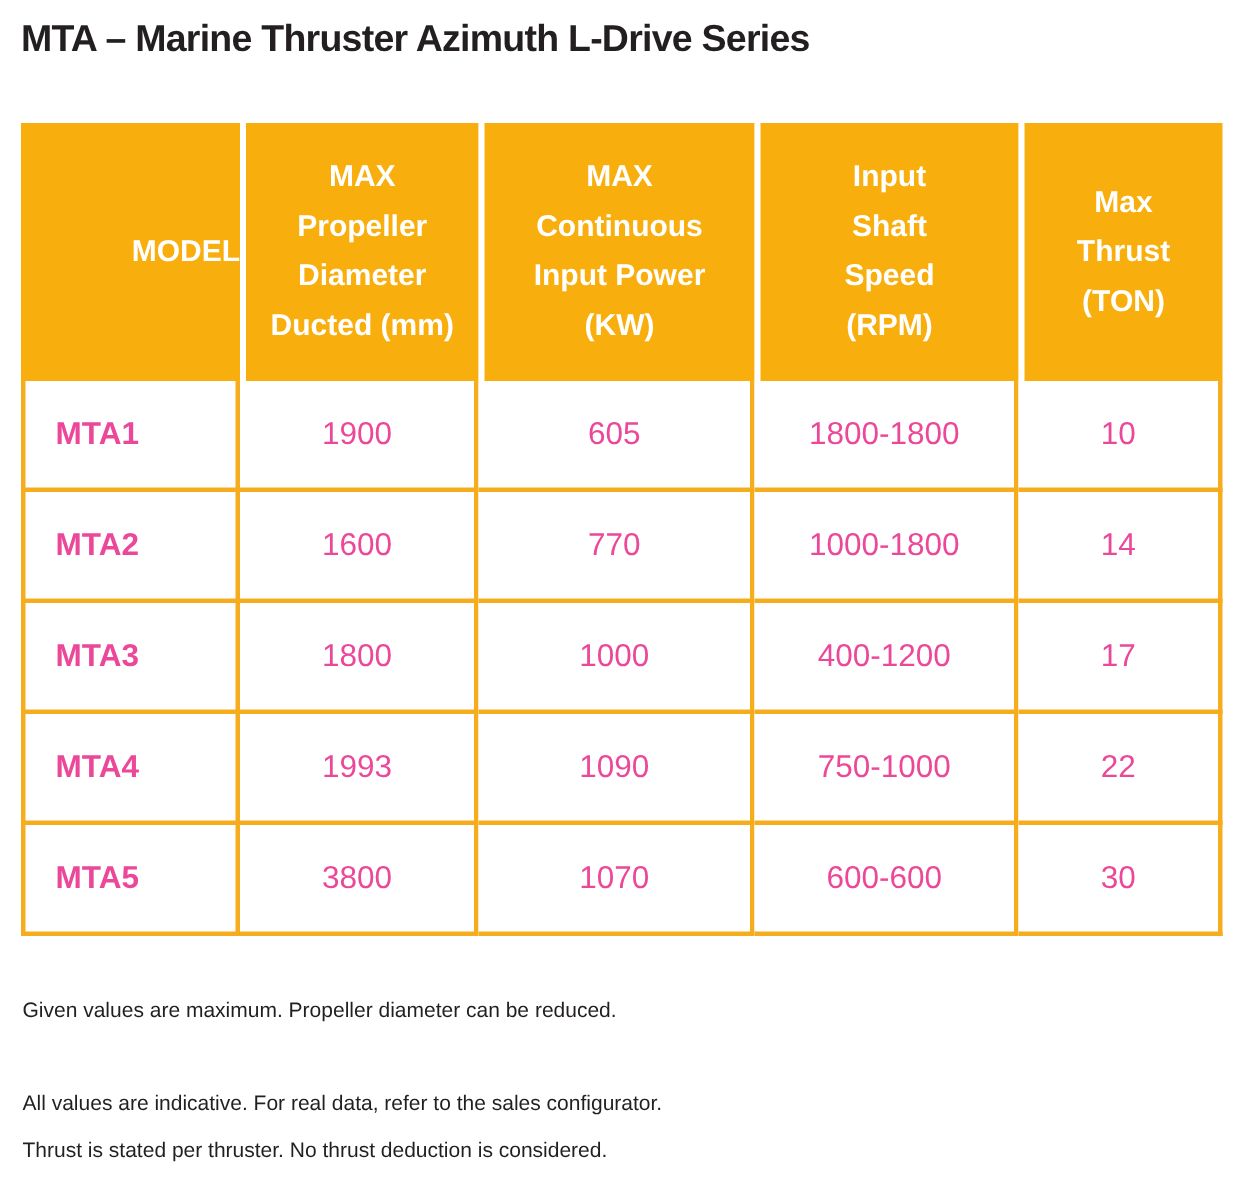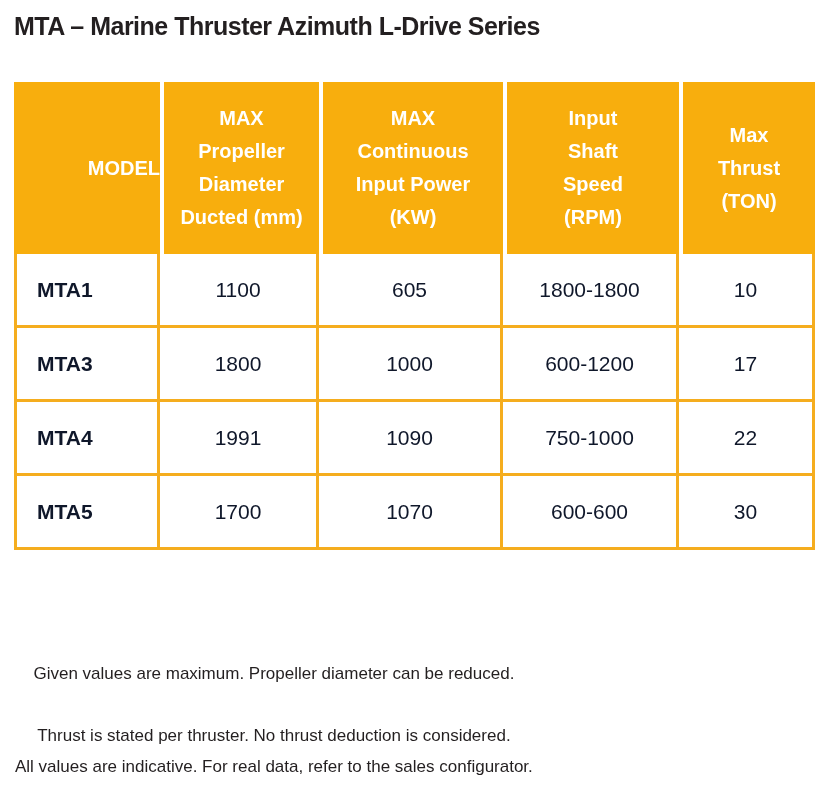--- a/index.html
+++ b/index.html
@@ -53,42 +53,41 @@
   }
   thead th + th {
     border-left: 4px solid #ffffff;
   }
   thead th.model-col {
     text-align: right;
     padding-left: 20px;
   }
   tbody td {
     background: #ffffff;
-    color: #0f172a;
+    color: #ec4899;
     font-size: 21px;
     text-align: center;
     vertical-align: middle;
     height: 71px;
     padding: 0;
     border-right: 3px solid #f5ad1e;
     border-bottom: 3px solid #f5ad1e;
   }
   tbody td.model-cell {
     font-weight: bold;
     text-align: left;
     padding-left: 20px;
     border-left: 3px solid #f5ad1e;
   }
   .notes {
     position: absolute;
     left: 15px;
     top: 658px;
     color: #231f20;
-    font-size: 17px;
-    text-align: center;
+    font-size: 14px;
   }
   .notes p {
     margin: 0;
     line-height: 31px;
   }
   .notes p.gap-below {
     margin-bottom: 31px;
   }
 </style>
 </head>
@@ -122,48 +121,55 @@
 Speed
 (RPM)</th>
         <th>Max
 Thrust
 (TON)</th>
       </tr>
     </thead>
     <tbody>
       <tr>
         <td class="model-cell">MTA1</td>
-        <td>1100</td>
+        <td>1900</td>
         <td>605</td>
         <td>1800-1800</td>
         <td>10</td>
       </tr>
       <tr>
+        <td class="model-cell">MTA2</td>
+        <td>1600</td>
+        <td>770</td>
+        <td>1000-1800</td>
+        <td>14</td>
+      </tr>
+      <tr>
         <td class="model-cell">MTA3</td>
         <td>1800</td>
         <td>1000</td>
-        <td>600-1200</td>
+        <td>400-1200</td>
         <td>17</td>
       </tr>
       <tr>
         <td class="model-cell">MTA4</td>
-        <td>1991</td>
+        <td>1993</td>
         <td>1090</td>
         <td>750-1000</td>
         <td>22</td>
       </tr>
       <tr>
         <td class="model-cell">MTA5</td>
-        <td>1700</td>
+        <td>3800</td>
         <td>1070</td>
         <td>600-600</td>
         <td>30</td>
       </tr>
     </tbody>
   </table>
 
   <div class="notes">
     <p class="gap-below">Given values are maximum. Propeller diameter can be reduced.</p>
+    <p>All values are indicative. For real data, refer to the sales configurator.</p>
     <p>Thrust is stated per thruster. No thrust deduction is considered.</p>
-    <p>All values are indicative. For real data, refer to the sales configurator.</p>
   </div>
 
 </div>
 
 </body></html>

